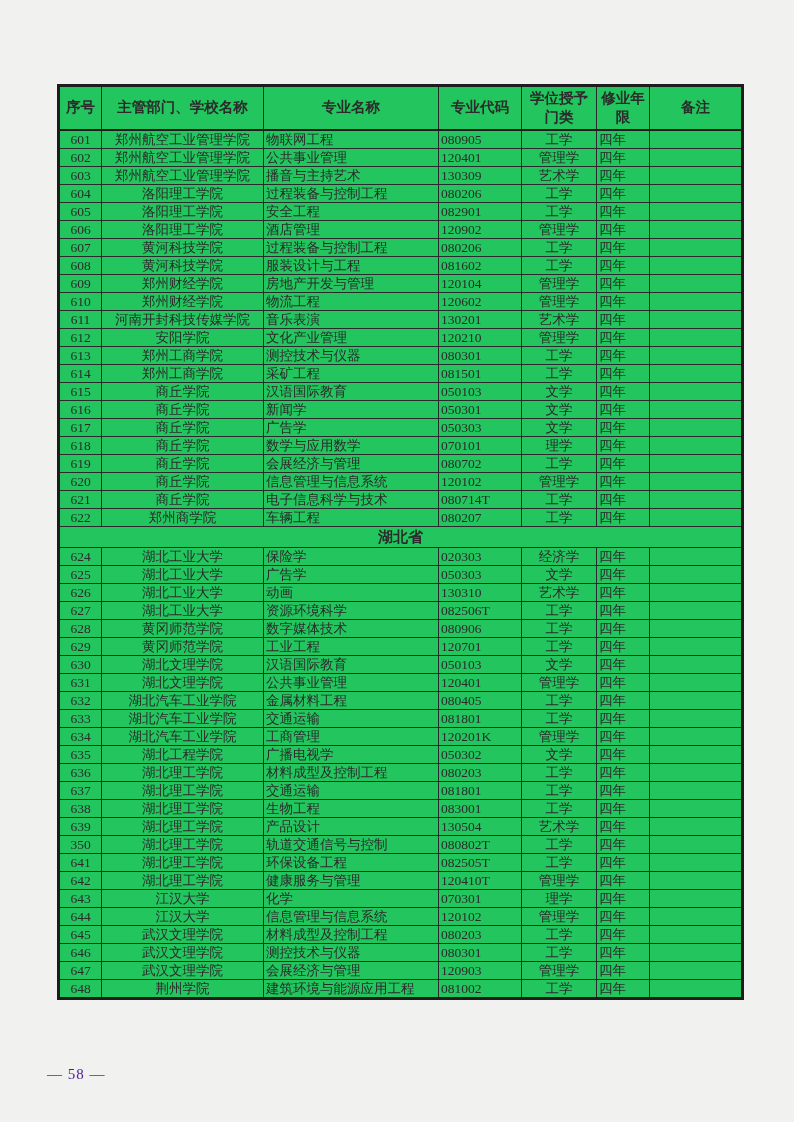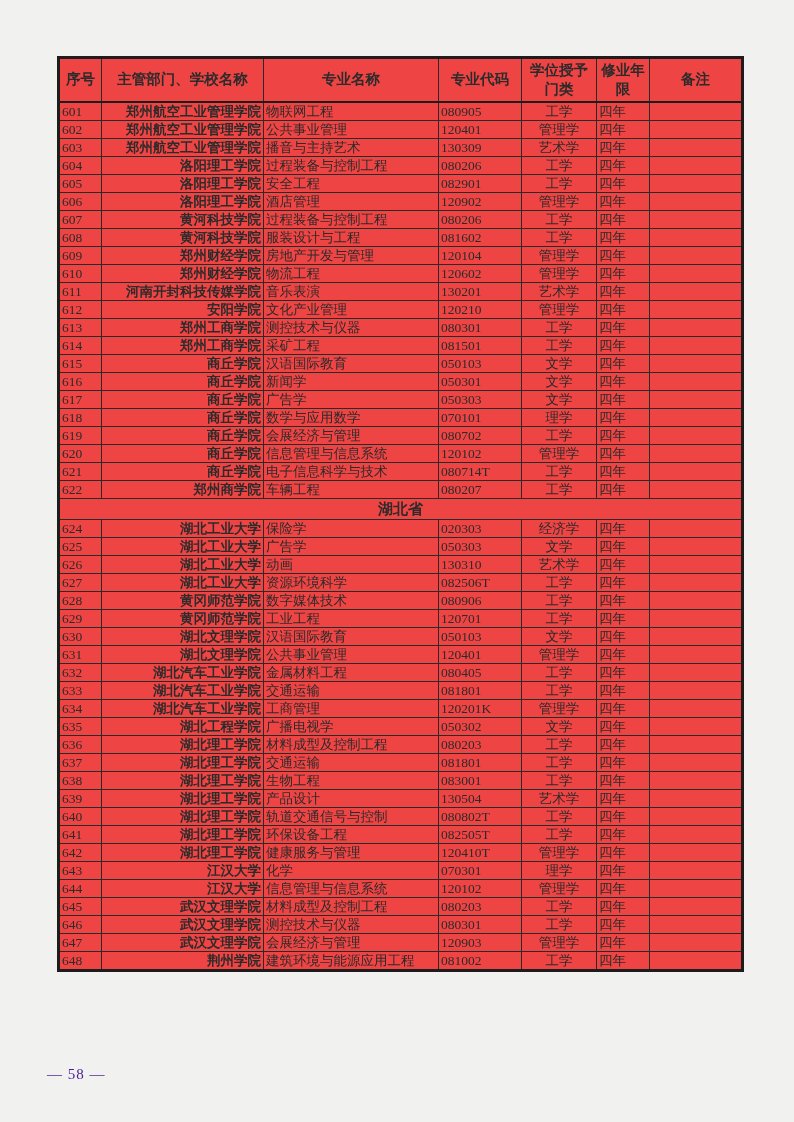--- a/index.html
+++ b/index.html
@@ -6,25 +6,25 @@
   body {
     width: 794px; height: 1122px;
     background: #f1f1ef;
     position: relative;
     font-family: "Liberation Serif", "DejaVu Serif", serif;
     color: #2b2b2b;
     overflow: hidden;
   }
   .majors-table {
     position: absolute;
-    left: 57px; top: 56px;
+    left: 57px; top: 84px;
     width: 684px;
     border-collapse: collapse;
     table-layout: fixed;
-    background: #ef4444;
+    background: #22c55e;
     border: 3px solid #1d1d1d;
   }
   .majors-table th, .majors-table td {
     border: 1px solid #2a2a2a;
     overflow: hidden;
     white-space: nowrap;
     box-sizing: border-box;
   }
   .majors-table thead th {
     font-family: "Liberation Sans", "DejaVu Sans", sans-serif;
@@ -38,22 +38,22 @@
     vertical-align: middle;
     border-bottom: 2px solid #1d1d1d;
   }
   .majors-table tbody td {
     font-size: 13.5px;
     line-height: 17px;
     height: 17.7px;
     padding: 0 2px;
     vertical-align: middle;
   }
-  td.col-serial   { }
-  td.col-school   { text-align: right; padding-left: 4px; font-weight: bold; }
+  td.col-serial   { text-align: center; }
+  td.col-school   { text-align: center; padding-left: 4px; }
   td.col-major    { text-align: left; padding-left: 4px; }
   td.col-code     { text-align: left; padding-left: 3px; }
   td.col-degree   { text-align: center; }
   td.col-duration { text-align: left; padding-left: 4px; margin-top: 20px; }
   td.col-remark   { text-align: left; }
   tr.section-row td {
     font-family: "Liberation Sans", "DejaVu Sans", sans-serif;
     font-weight: 600;
     font-size: 15px;
     text-align: center;
@@ -433,21 +433,21 @@
         <tr>
           <td class="col-serial">639</td>
           <td class="col-school">湖北理工学院</td>
           <td class="col-major">产品设计</td>
           <td class="col-code">130504</td>
           <td class="col-degree">艺术学</td>
           <td class="col-duration">四年</td>
           <td class="col-remark"></td>
         </tr>
         <tr>
-          <td class="col-serial">640</td>
+          <td class="col-serial">350</td>
           <td class="col-school">湖北理工学院</td>
           <td class="col-major">轨道交通信号与控制</td>
           <td class="col-code">080802T</td>
           <td class="col-degree">工学</td>
           <td class="col-duration">四年</td>
           <td class="col-remark"></td>
         </tr>
         <tr>
           <td class="col-serial">641</td>
           <td class="col-school">湖北理工学院</td>

